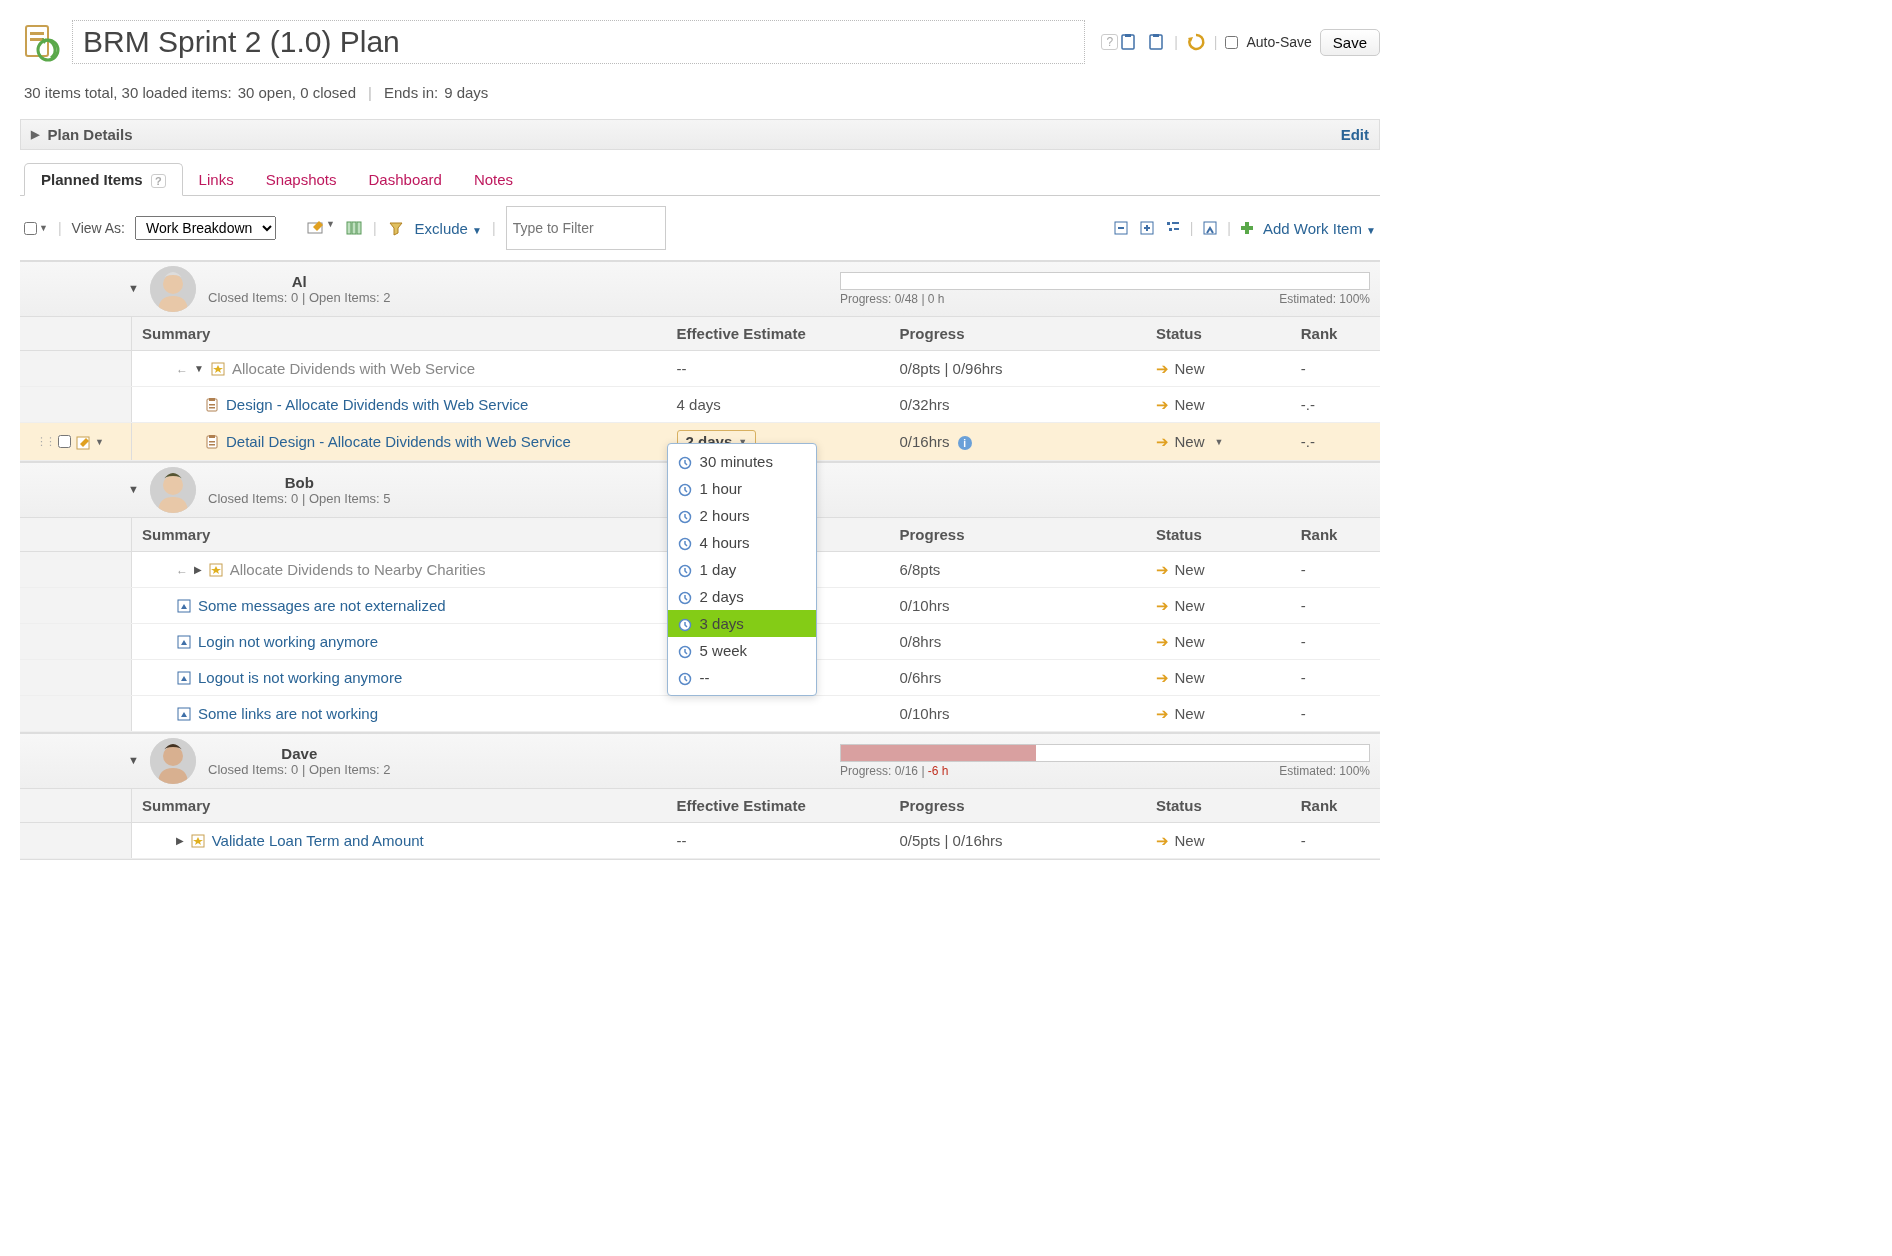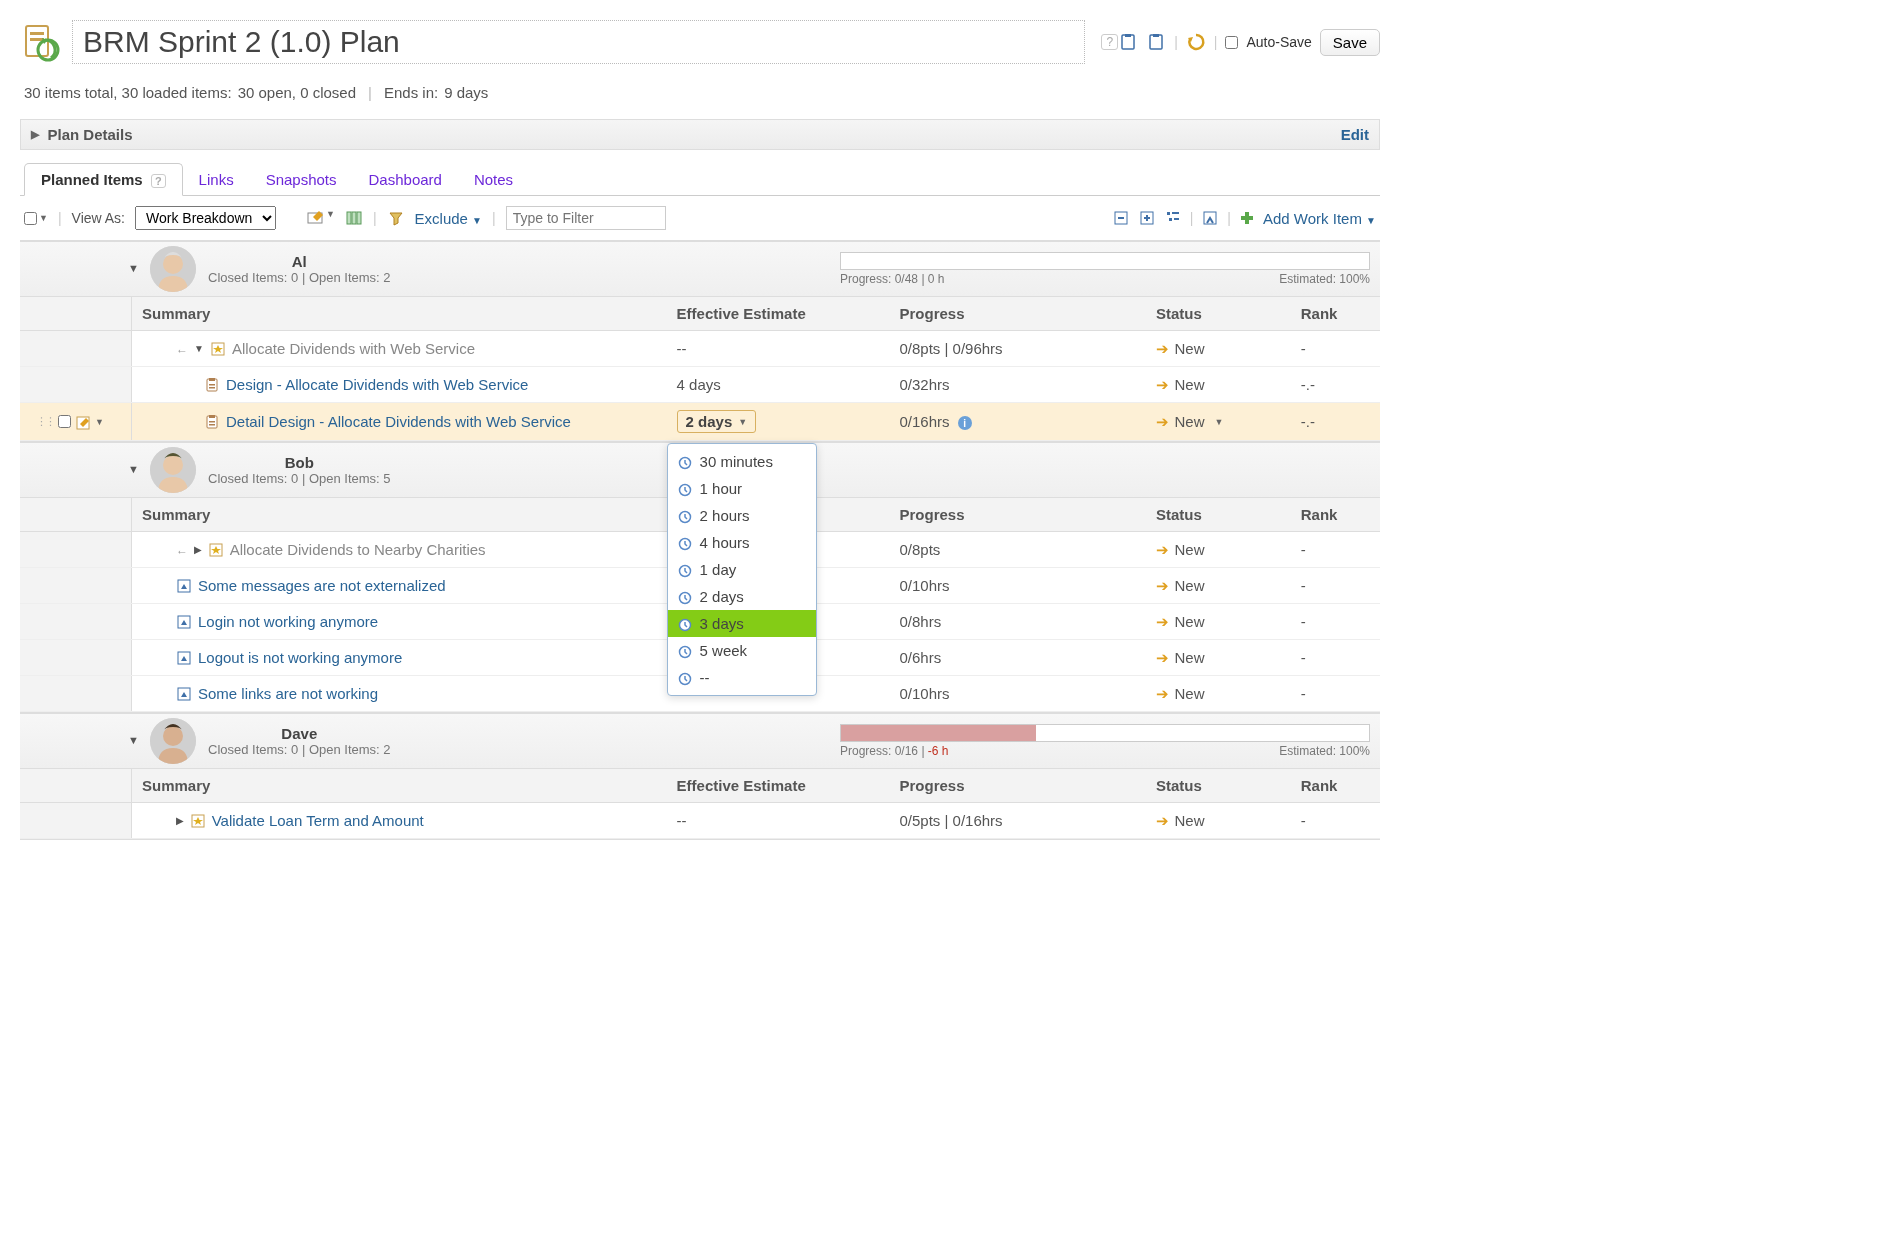--- a/index.html
+++ b/index.html
@@ -1,17 +1,17 @@
 <!DOCTYPE html>
 <html><head>
 <meta charset="utf-8">
 <style>
 * { box-sizing: border-box; margin: 0; padding: 0; }
 body { font-family: "Helvetica Neue", Arial, sans-serif; font-size: 14px; color: #333; background: #fff; padding: 20px; width: 1400px; }
-a { color: #6d28d9; text-decoration: none; }
+a { color: #be185d; text-decoration: none; }
 
 .header { display: flex; align-items: center; margin-bottom: 20px; }
 .header .logo { width: 40px; height: 40px; margin-right: 12px; position: relative; }
 .header .logo svg { display: block; }
 .header h1 { font-size: 30px; font-weight: 400; color: #444; border: 1px dotted #bbb; padding: 4px 10px; flex: 1; margin-right: 10px; }
 .header .help-badge { margin-left: 6px; color: #aaa; font-size: 12px; border: 1px solid #ccc; border-radius: 3px; padding: 0 4px; }
 .header-right { margin-left: auto; display: flex; align-items: center; gap: 8px; }
 .header-right .sep { color: #ccc; }
 .header-right label { font-size: 14px; color: #333; }
 .header-right .save-btn { border: 1px solid #ccc; background: linear-gradient(#fff,#f0f0f0); border-radius: 5px; padding: 4px 12px; font-size: 15px; cursor: pointer; }
@@ -26,21 +26,21 @@
 
 .tabs { display: flex; align-items: flex-end; border-bottom: 1px solid #ccc; padding: 0 4px; }
 .tabs .tab { padding: 7px 16px; font-size: 15px; cursor: pointer; }
 .tabs .tab.active { font-weight: 700; border: 1px solid #ccc; border-bottom: 1px solid #fff; border-radius: 5px 5px 0 0; background: #fff; position: relative; top: 1px; }
 .tabs .tab .help-badge { margin-left: 4px; color: #aaa; font-size: 11px; border: 1px solid #ccc; border-radius: 3px; padding: 0 3px; }
 
 .toolbar { display: flex; align-items: center; padding: 10px 4px; gap: 10px; border-bottom: 1px solid #ddd; flex-wrap: wrap; }
 .toolbar .lbl { color: #555; font-size: 14px; }
 .toolbar select { font-size: 14px; padding: 2px 6px; }
 .toolbar .vsep { color: #ccc; }
-.toolbar input[type=text] { border: 1px solid #ccc; padding: 3px 6px; font-size: 14px; color: #888; width: 160px; }
+.toolbar input[type=text] { border: 1px solid #ccc; padding: 13px 6px; font-size: 14px; color: #888; width: 160px; }
 .toolbar .right { margin-left: auto; display: flex; align-items: center; gap: 8px; }
 .toolbar .exclude-link { color: #2a6496; font-size: 15px; }
 .toolbar .addwi { color: #2a6496; font-size: 15px; }
 .toolbar .ico { display: inline-flex; cursor: pointer; }
 .toolbar .chk-dd { display: inline-flex; align-items: center; }
 .toolbar .chk-dd input { margin-right: 2px; }
 .toolbar .chk-dd .dd { font-size: 9px; color: #666; }
 
 .section { border-bottom: 1px solid #ddd; }
 
@@ -400,21 +400,21 @@
                 <span class="type-icon">
                   <svg class="icon-svg" width="16" height="16">
                     <rect x="2" y="2" width="12" height="12" fill="#fff" stroke="#c8a050"></rect>
                     <polygon points="8,4 9.5,7 13,7 10,9 11,12 8,10 5,12 6,9 3,7 6.5,7" fill="#e0b020"></polygon>
                   </svg>
                 </span>
                 <span class="summary-muted">Allocate Dividends to Nearby Charities</span>
               </div>
             </td>
             <td class="c-estimate"><span></span></td>
-            <td class="c-progress"><span>0/8pts</span></td>
+            <td class="c-progress"><span>6/8pts</span></td>
             <td class="c-status">
               <span class="status-cell">
                 <span class="status-arrow">➔</span>
                 <span>New</span>
               </span>
             </td>
             <td class="c-rank"><span>-</span></td>
           </tr>
           <tr>
             <td class="c-gutter"></td>

